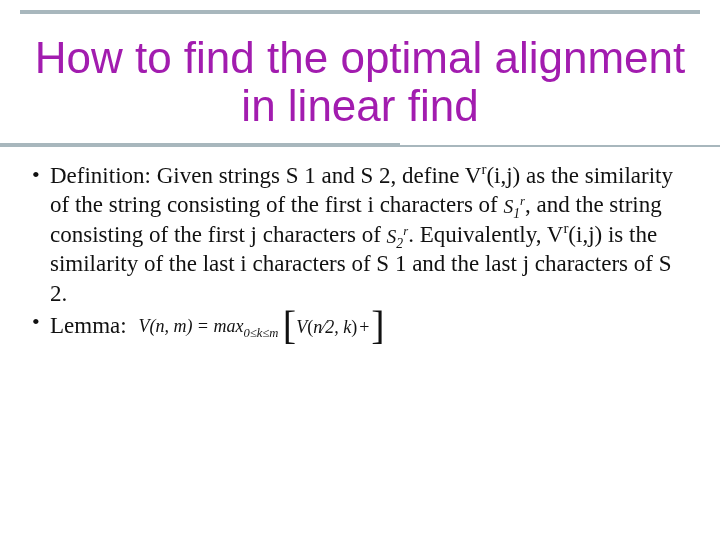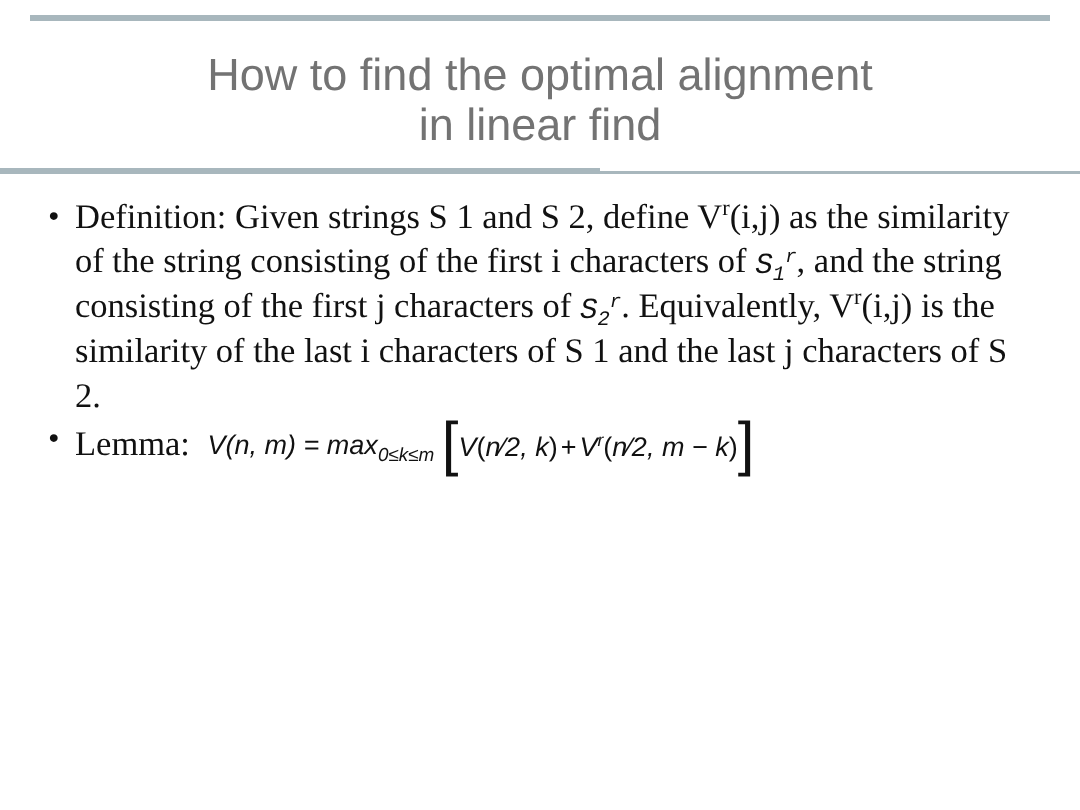--- a/index.html
+++ b/index.html
@@ -41,25 +41,25 @@
     position: absolute;
     left: -20px;
     width: 400px;
     bottom: -6px;
     height: 4px;
     background: #a8b7bd;
   }
   h1 {
     font-family: "Trebuchet MS", "Segoe UI", Tahoma, sans-serif;
     font-weight: 400;
-    font-size: 30px;
+    font-size: 44px;
     line-height: 1.1;
     margin: 0;
     text-align: center;
-    color: #737373;
+    color: #a21caf;
   }
   .content {
     padding: 20px 32px 0 32px;
     font-size: 23px;
     line-height: 1.28;
   }
   ul.bullets {
     list-style: none;
     margin: 0;
     padding: 0;
@@ -76,31 +76,31 @@
     top: 0;
     font-size: 22px;
     color: #111;
   }
   sup {
     font-size: 0.65em;
     vertical-align: super;
     line-height: 0;
   }
   .math-inline {
-    font-family: Liberation Mono, monospace;
+    font-family: Liberation Serif, serif;
     font-style: italic;
     font-size: 0.85em;
     position: relative;
     top: 1px;
   }
   .math-inline sup {
     font-style: italic;
   }
   .lemma-eqn {
-    font-family: Liberation Sans, sans-serif;
+    font-family: Liberation Serif, serif;
     font-size: 18px;
     font-style: italic;
     display: inline-block;
     vertical-align: middle;
     margin-left: 6px;
     white-space: nowrap;
   }
   .bracket-wrap {
     display: inline-flex;
     align-items: center;
@@ -151,23 +151,20 @@
       <li>
         <span>Lemma:</span>
         <span class="lemma-eqn">
           <span>V(n, m) = max</span><span class="sub">0≤k≤m</span>
           <span class="bracket-wrap">
             <span class="bracket ns">[</span>
             <span>
               <span>V</span><span class="ns">(</span><span class="frac-slash"><span>n</span><span class="ns">⁄</span><span>2</span></span><span>, k</span><span class="ns">)</span>
             </span>
             <span class="ns" style="margin:0 2px;">+</span>
-            <span>
-              <span>V</span><sup>r</sup><span class="ns">(</span><span class="frac-slash"><span>n</span><span class="ns">⁄</span><span>2</span></span><span>, m − k</span><span class="ns">)</span>
-            </span>
             <span class="bracket ns">]</span>
           </span>
         </span>
       </li>
 
     </ul>
   </div>
 </div>
 
 </body></html>

